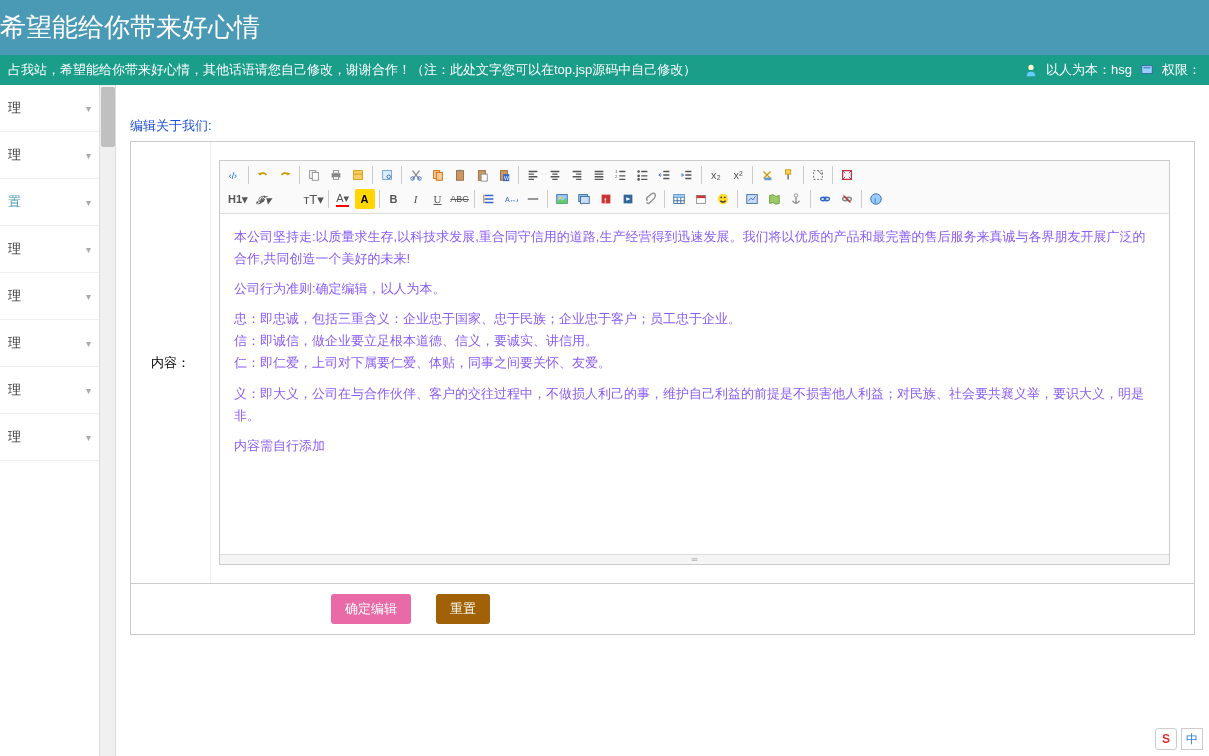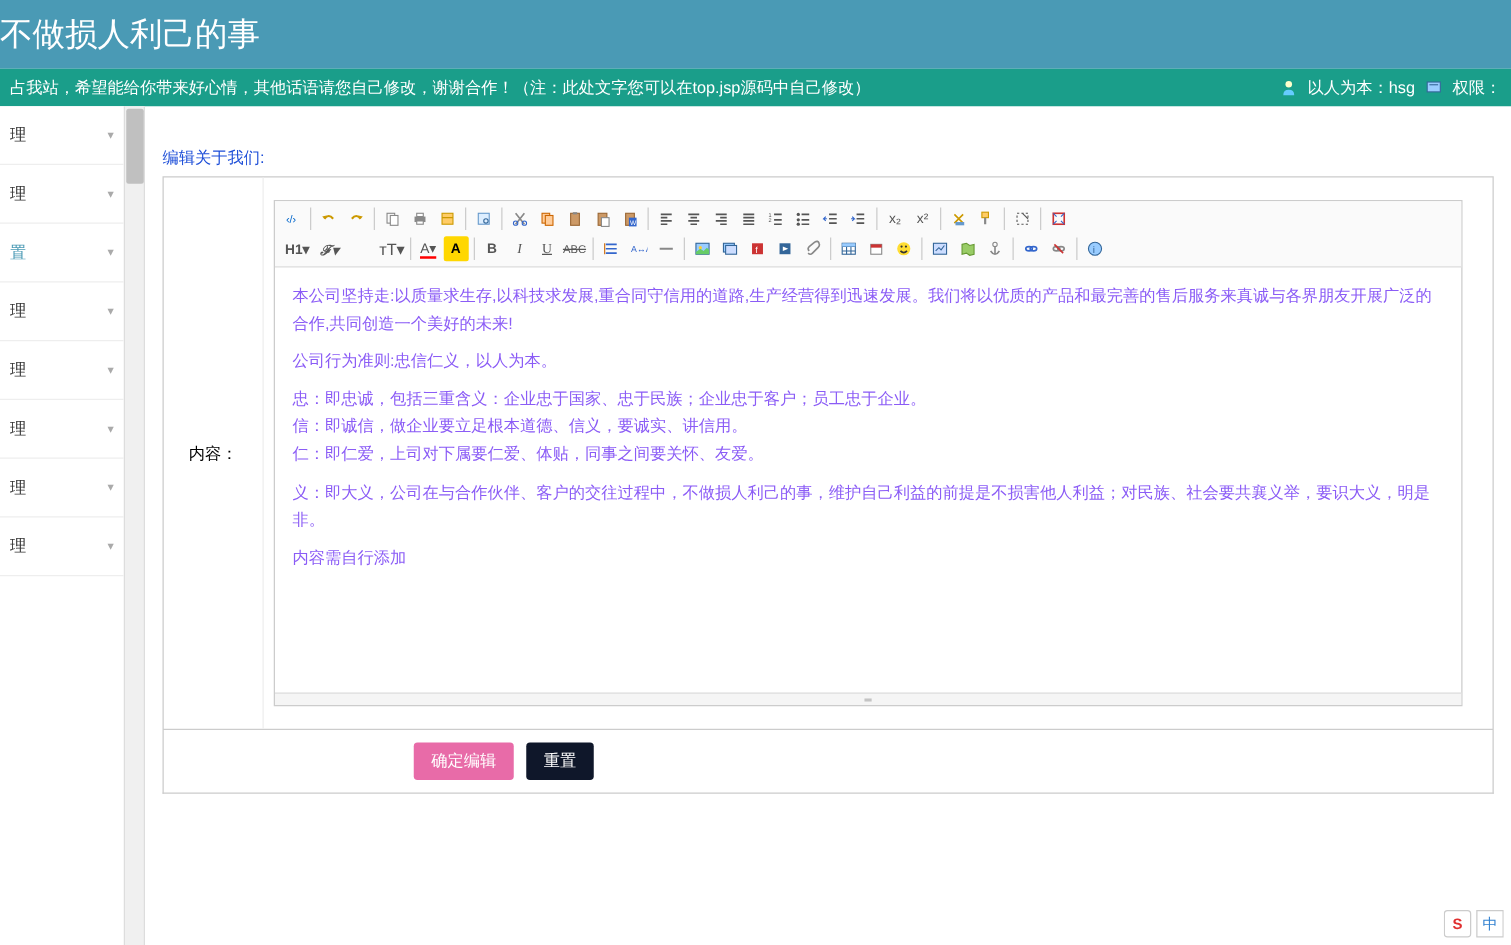--- a/index.html
+++ b/index.html
@@ -30,34 +30,34 @@
 .tb-btn.h1 { font-weight: bold; font-size: 11px; width: auto; padding: 0 4px; }
 .tb-btn.f { font-family: cursive; font-style: italic; font-weight: bold; }
 .tb-btn.tt { font-size: 13px; margin-left: 28px; }
 .tb-btn.bold { font-weight: bold; }
 .tb-btn.italic { font-style: italic; font-family: serif; }
 .tb-btn.underline { text-decoration: underline; font-family: serif; }
 .tb-btn.yellow { background: #ffd700; color: #000; font-weight: bold; }
 .editor-body { padding: 12px 14px; min-height: 340px; font-size: 13px; color: #8b5cf6; line-height: 1.7; }
 .editor-body p { margin-bottom: 8px; }
 .resize-bar { height: 10px; background: #f5f5f5; border-top: 1px solid #ddd; text-align: center; cursor: ns-resize; font-size: 8px; color: #999; line-height: 10px; }
-.btn-row { border: 1px solid #ccc; border-top: none; padding: 10px 200px; display: flex; gap: 10px; }
+.btn-row { border: 1px solid #ccc; border-top: none; padding: 10px 200px; display: flex; gap: 25px; }
 .btn { padding: 6px 14px; border: none; border-radius: 3px; color: #fff; font-size: 13px; cursor: pointer; }
 .btn-primary { background: #e86ba8; }
-.btn-secondary { background: #0f172a; }
+.btn-secondary { background: #a16207; }
 .ime-bar { position: fixed; bottom: 6px; right: 6px; display: flex; gap: 4px; }
 .ime-btn { width: 22px; height: 22px; border: 1px solid #ccc; display: flex; align-items: center; justify-content: center; font-size: 12px; background: #fff; }
 .ime-btn.s { color: #e03030; font-weight: bold; border-radius: 3px; }
 .ime-btn.zh { color: #3080d0; }
 </style>
 </head>
 <body>
 
 <div class="header">
-  <div class="header-title">不做损人利己的事</div>
+  <div class="header-title">希望能给你带来好心情</div>
 </div>
 
 <div class="subheader">
   <span>占我站，希望能给你带来好心情，其他话语请您自己修改，谢谢合作！（注：此处文字您可以在top.jsp源码中自己修改）</span>
   <div class="subheader-right">
     <span class="user-icon">
       <svg viewBox="0 0 16 16">
           <circle cx="8" cy="5" r="3" fill="#ffc"></circle>
           <path d="M3 15 Q3 10 8 10 Q13 10 13 15" fill="#6cf"></path>
         </svg>
@@ -400,21 +400,21 @@
             <span class="tb-btn">
                 <svg viewBox="0 0 16 16">
                   <circle cx="8" cy="8" r="6" fill="#9cf" stroke="#369"></circle>
                   <text x="6" y="12" font-size="9" fill="#369">i</text>
                 </svg>
               </span>
           </div>
 
           <div class="editor-body" contenteditable="true" style="">
             <p>    本公司坚持走:以质量求生存,以科技求发展,重合同守信用的道路,生产经营得到迅速发展。我们将以优质的产品和最完善的售后服务来真诚与各界朋友开展广泛的合作,共同创造一个美好的未来!</p>
-            <p>公司行为准则:忠信仁义，以人为本。</p>
+            <p>公司行为准则:确定编辑，以人为本。</p>
             <p style="margin-bottom:0">忠：即忠诚，包括三重含义：企业忠于国家、忠于民族；企业忠于客户；员工忠于企业。</p>
             <p style="margin-bottom:0">信：即诚信，做企业要立足根本道德、信义，要诚实、讲信用。</p>
             <p>仁：即仁爱，上司对下属要仁爱、体贴，同事之间要关怀、友爱。</p>
             <p>义：即大义，公司在与合作伙伴、客户的交往过程中，不做损人利己的事，维护自己利益的前提是不损害他人利益；对民族、社会要共襄义举，要识大义，明是非。</p>
             <p>内容需自行添加</p>
           </div>
           <div class="resize-bar">═</div>
         </div>
       </div>
     </div>

